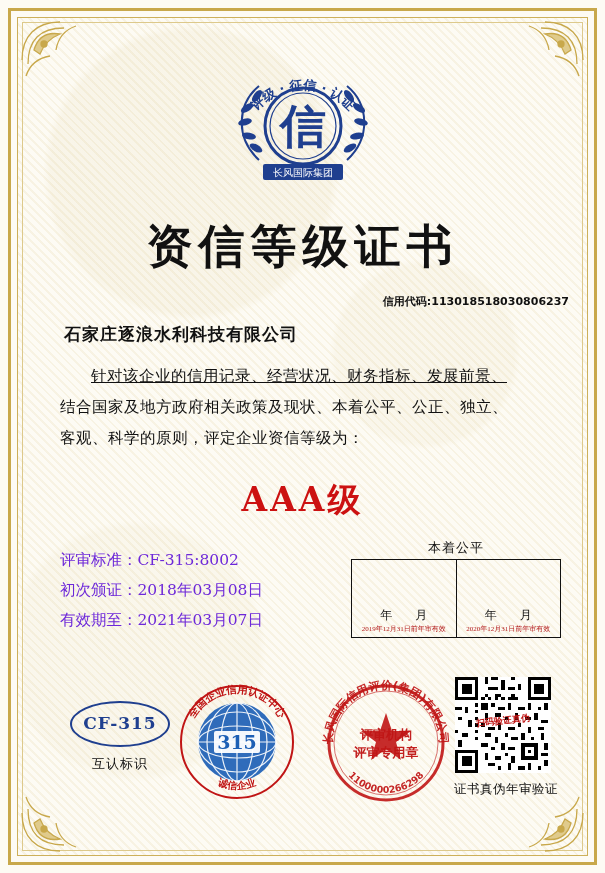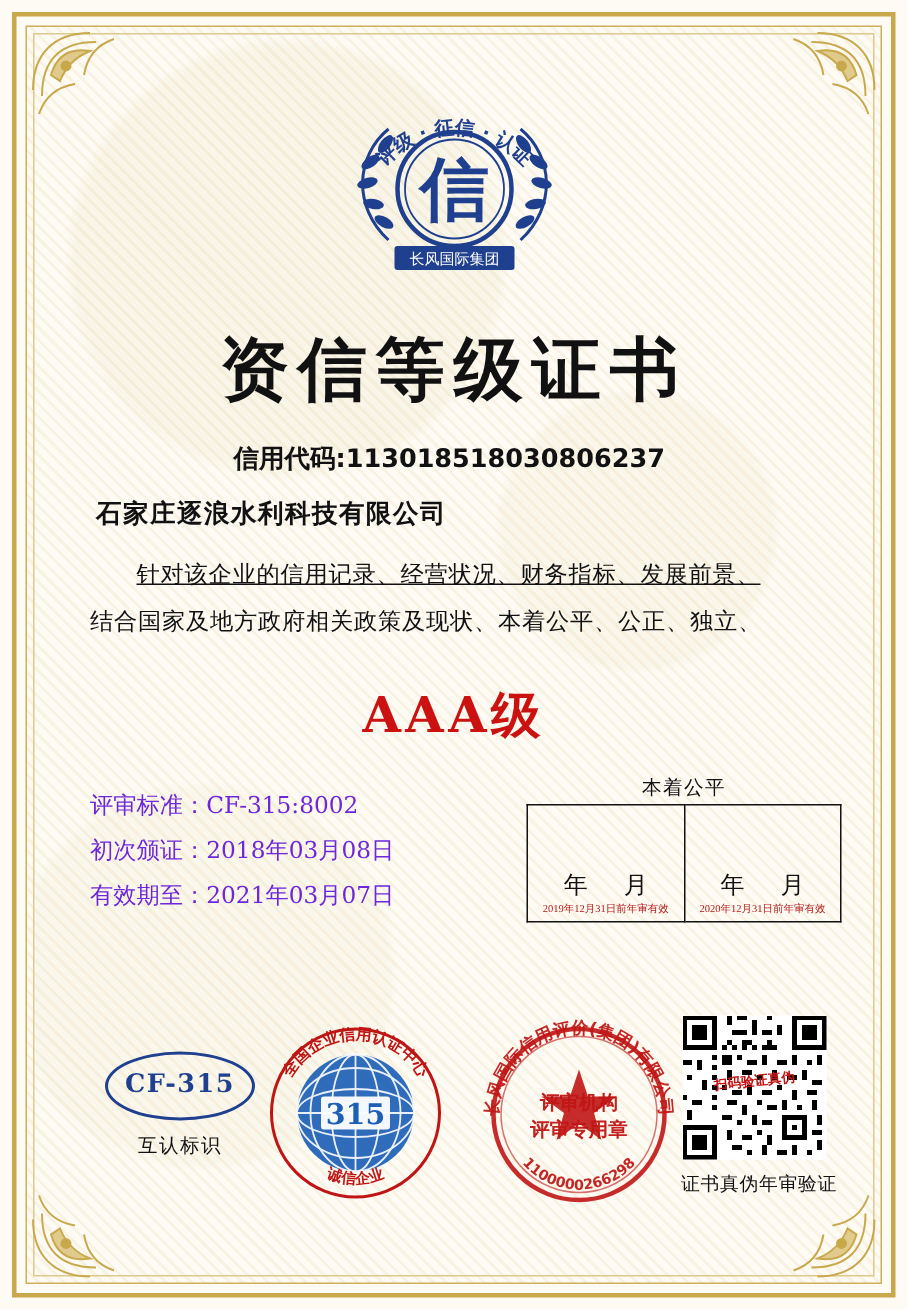--- a/index.html
+++ b/index.html
@@ -91,22 +91,22 @@
     text-align: center;
     font-family: "DejaVu Serif", "Liberation Serif", serif;
     font-weight: bold;
     font-size: 46px;
     letter-spacing: 6px;
     color: #111111;
     margin-top: 14px;
   }
 
   .credit-code {
-    text-align: center;
-    font-size: 17px;
+    text-align: right;
+    font-size: 11px;
     color: #111;
     margin-top: 16px;
     padding-right: 6px;
     font-family: "DejaVu Sans", "Liberation Sans", sans-serif;
     font-weight: bold;
     letter-spacing: 0px;
   }
 
   .company {
     font-size: 17px;
@@ -171,21 +171,21 @@
   }
   .review-table td {
     border: 1px solid #111;
     width: 50%;
     height: 74px;
     vertical-align: bottom;
     text-align: center;
     padding: 0 0 3px 0;
   }
   .ym {
-    font-size: 16px;
+    font-size: 12px;
     letter-spacing: 10px;
     color: #111;
     display: block;
     margin-bottom: 2px;
     padding-left: 10px;
   }
   .review-note {
     display: block;
     font-size: 7px;
     color: #b31a1a;
@@ -376,20 +376,21 @@
 
     <div class="cert-title">资信等级证书</div>
 
     <div class="credit-code">信用代码:113018518030806237</div>
 
     <div class="company">石家庄逐浪水利科技有限公司</div>
 
     <div class="body-text">
       <p class="indent">针对该企业的信用记录、经营状况、财务指标、发展前景、</p>
       <p>结合国家及地方政府相关政策及现状、本着公平、公正、独立、</p>
+      <p>客观、科学的原则，评定企业资信等级为：</p>
     </div>
 
     <div class="grade">AAA级</div>
 
     <div class="mid-row">
       <div class="details">
         <div class="line mono">评审标准：CF-315:8002</div>
         <div class="line mono">初次颁证：2018年03月08日</div>
         <div class="line mono">有效期至：2021年03月07日</div>
       </div>

